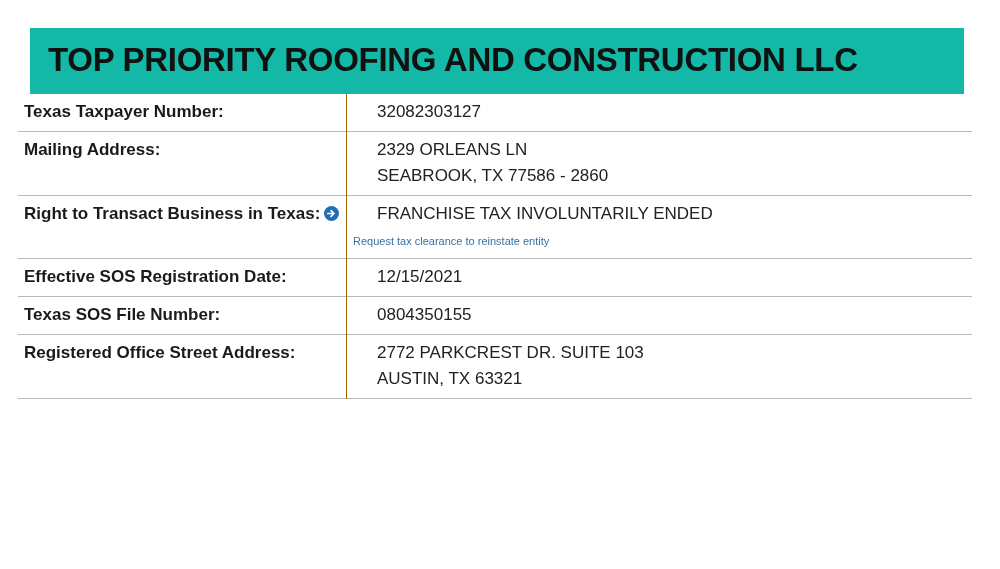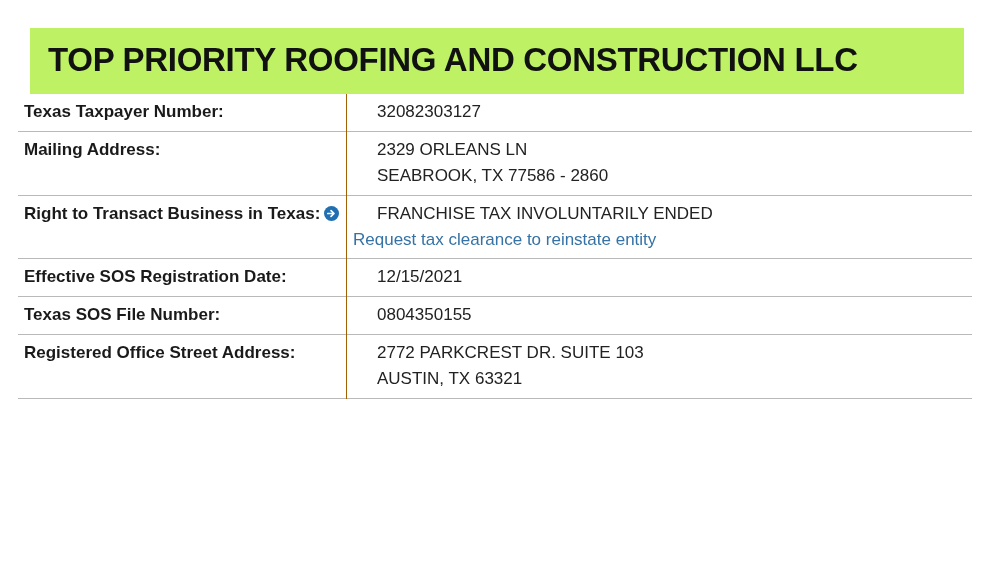--- a/index.html
+++ b/index.html
@@ -15,21 +15,21 @@
     overflow: hidden;
   }
   .page {
     position: relative;
     width: 1000px;
     height: 569px;
     box-sizing: border-box;
     padding: 28px 28px 0 18px;
   }
   .entity-header {
-    background: #bef264;
+    background: #14b8a6;
     padding: 14px 18px 16px 18px;
     margin-left: 12px;
     margin-right: 8px;
   }
   .entity-header h1 {
     margin: 0;
     font-size: 33px;
     font-weight: bold;
     letter-spacing: -0.3px;
     color: #111111;
@@ -66,21 +66,21 @@
     padding-left: 16px;
     font-weight: normal;
   }
   .line {
     display: block;
     margin-left: 24px;
   }
   a.link {
     color: #3572a5;
     text-decoration: none;
-    font-size: 17px;
+    font-size: 11px;
   }
   .arrow-icon {
     display: inline-block;
     vertical-align: -2px;
     margin-left: 4px;
   }
   .arrow-icon svg {
     display: block;
   }
 </style>

